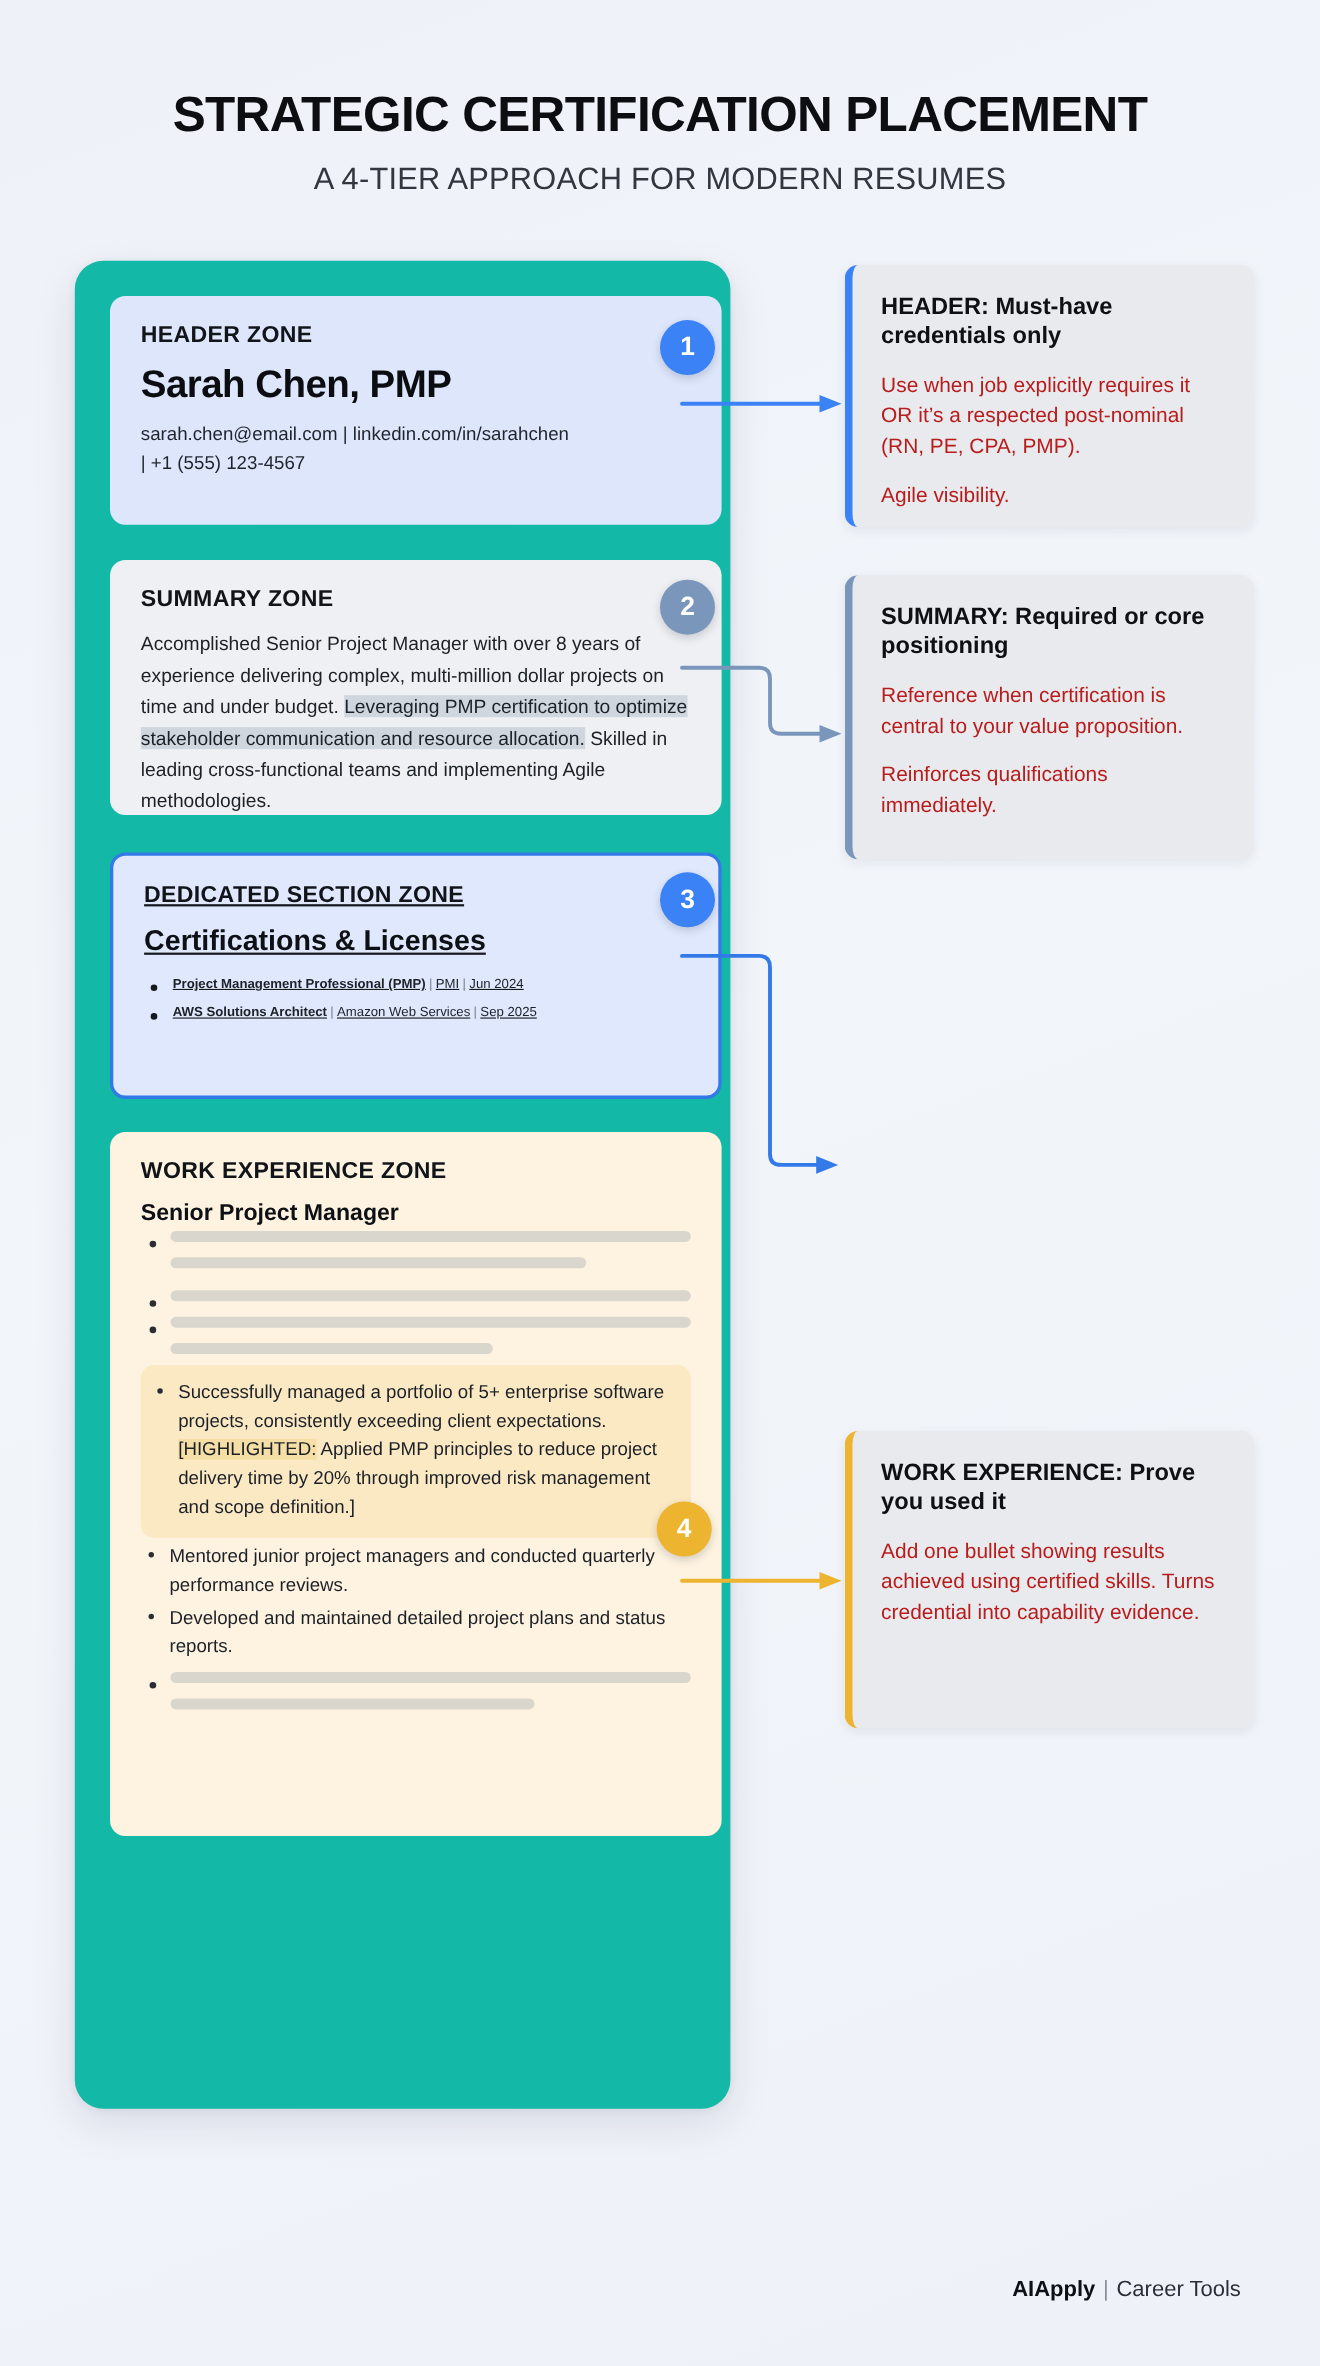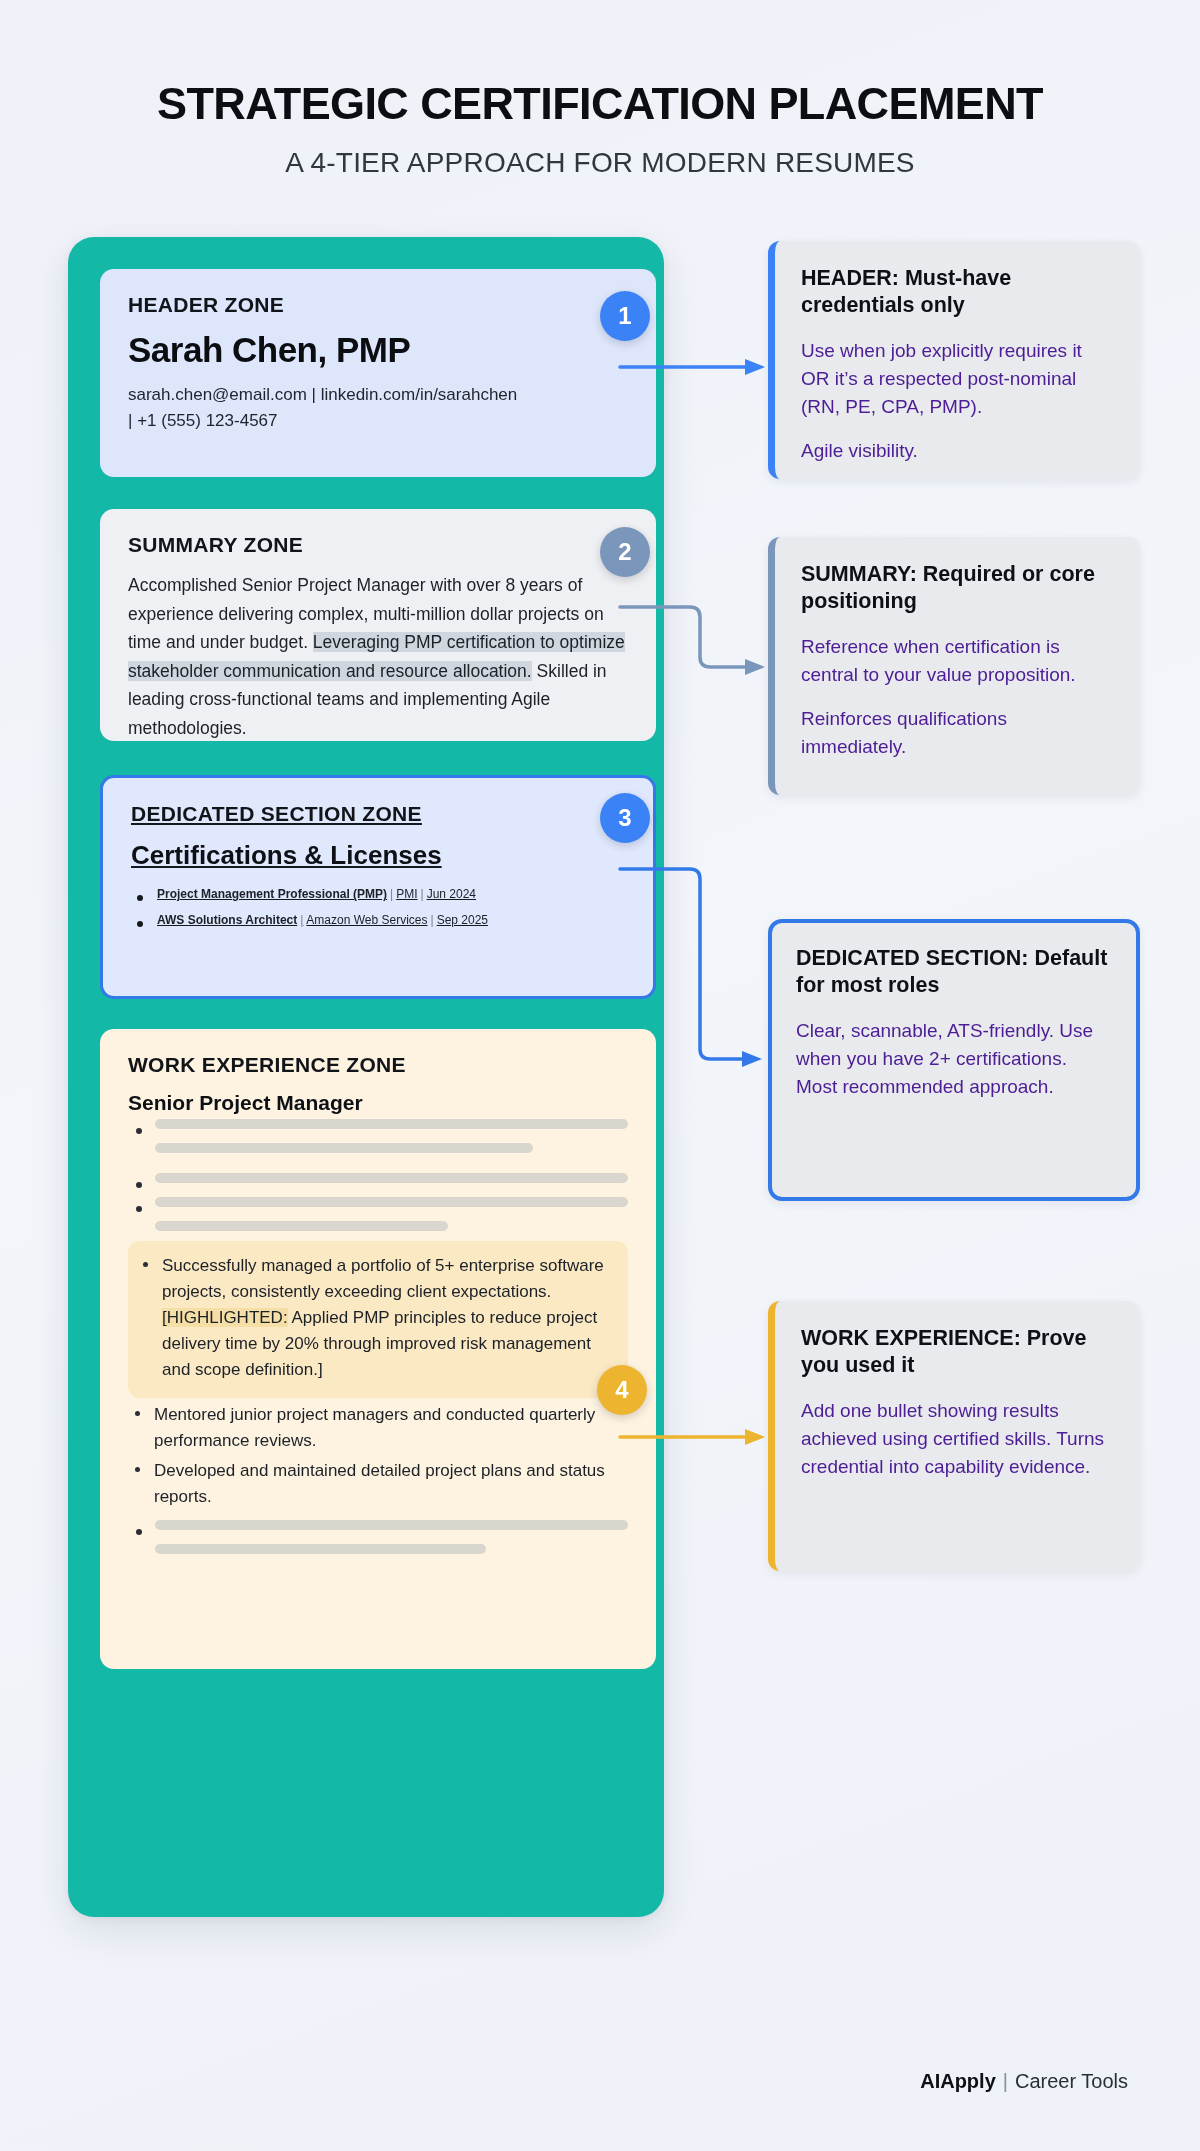--- a/index.html
+++ b/index.html
@@ -233,26 +233,26 @@
   .callout-title {
     font-size: 21.5px;
     font-weight: bold;
     line-height: 1.25;
     color: #0d1014;
     margin-bottom: 18px;
   }
   .callout-body {
     font-size: 19px;
     line-height: 1.48;
-    color: #4c1d95;
+    color: #b91c1c;
   }
   .callout-body + .callout-body { margin-top: 16px; }
 
   .c1 { top: 22px;   height: 238px; }
-  .c2 { top: 318px;  height: 258px; }
+  .c2 { top: 304px;  height: 258px; }
   .c3 { top: 700px;  height: 282px; }
   .c4 { top: 1082px; height: 270px; }
 
   
   .footer {
     position: absolute;
     right: 72px;
     bottom: 58px;
     font-size: 20px;
     color: #2a2e36;
@@ -366,24 +366,20 @@
     <div class="callout-body">Use when job explicitly requires it OR it’s a respected post-nominal (RN, PE, CPA, PMP).</div>
     <div class="callout-body">Agile visibility.</div>
   </div>
 
   <div class="callout c2 callout-accent-slate">
     <div class="callout-title">SUMMARY: Required or core positioning</div>
     <div class="callout-body">Reference when certification is central to your value proposition.</div>
     <div class="callout-body">Reinforces qualifications immediately.</div>
   </div>
 
-  <div class="callout c3 callout-outlined">
-    <div class="callout-title">DEDICATED SECTION: Default for most roles</div>
-    <div class="callout-body">Clear, scannable, ATS-friendly. Use when you have 2+ certifications. Most recommended approach.</div>
-  </div>
 
   <div class="callout c4 callout-accent-amber">
     <div class="callout-title">WORK EXPERIENCE: Prove you used it</div>
     <div class="callout-body">Add one bullet showing results achieved using certified skills. Turns credential into capability evidence.</div>
   </div>
 
 </div>
 
 <div class="footer">
   <b>AIApply</b><span class="fpipe">|</span><span>Career Tools</span>

